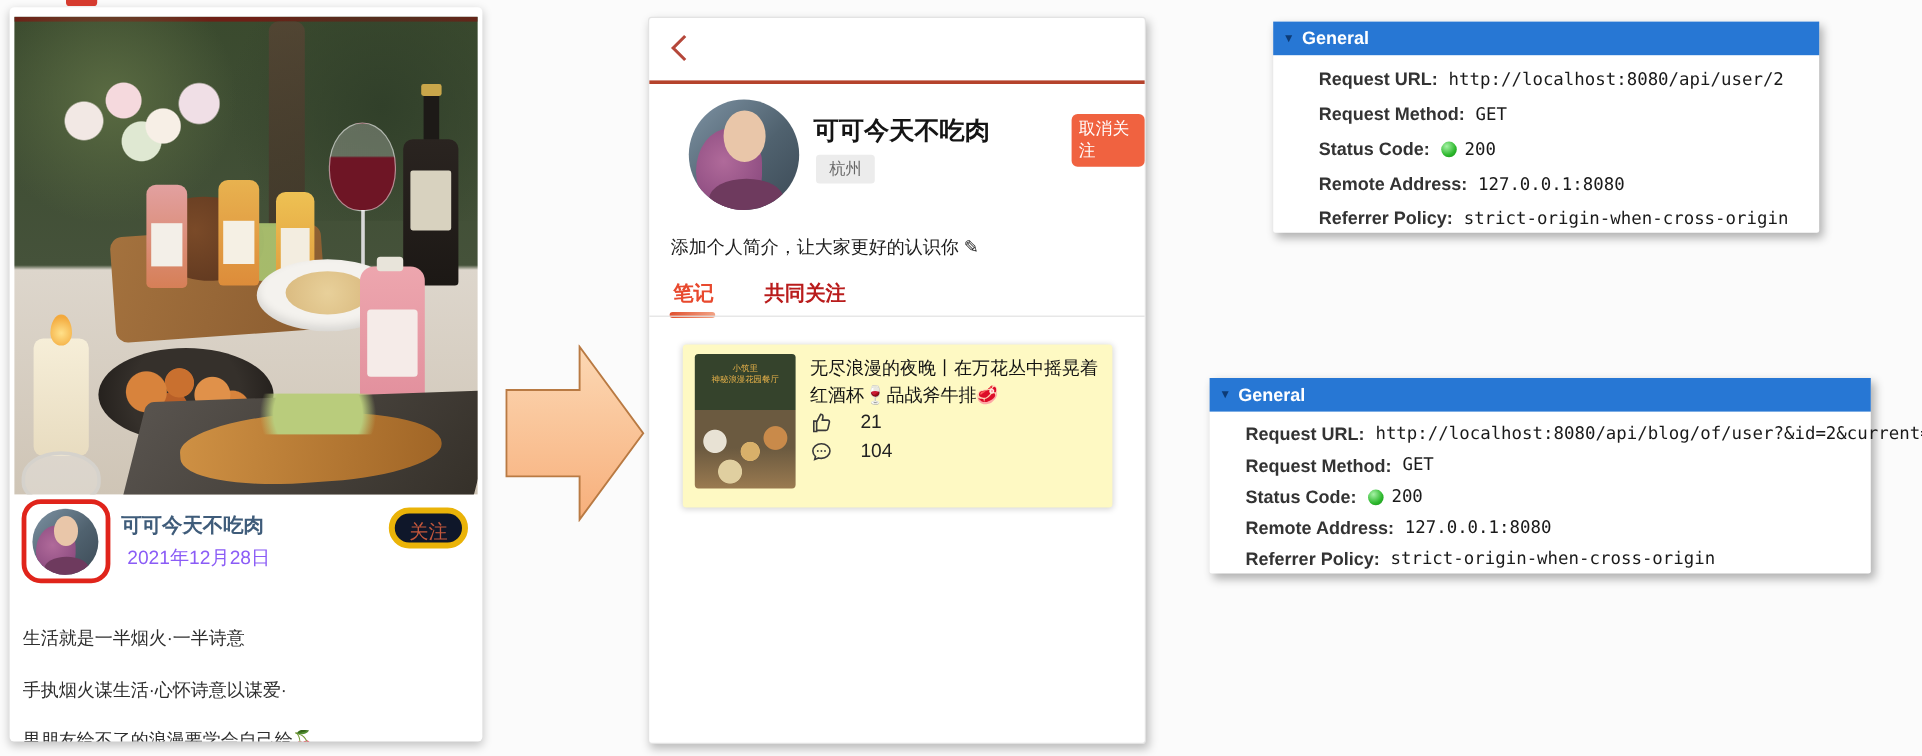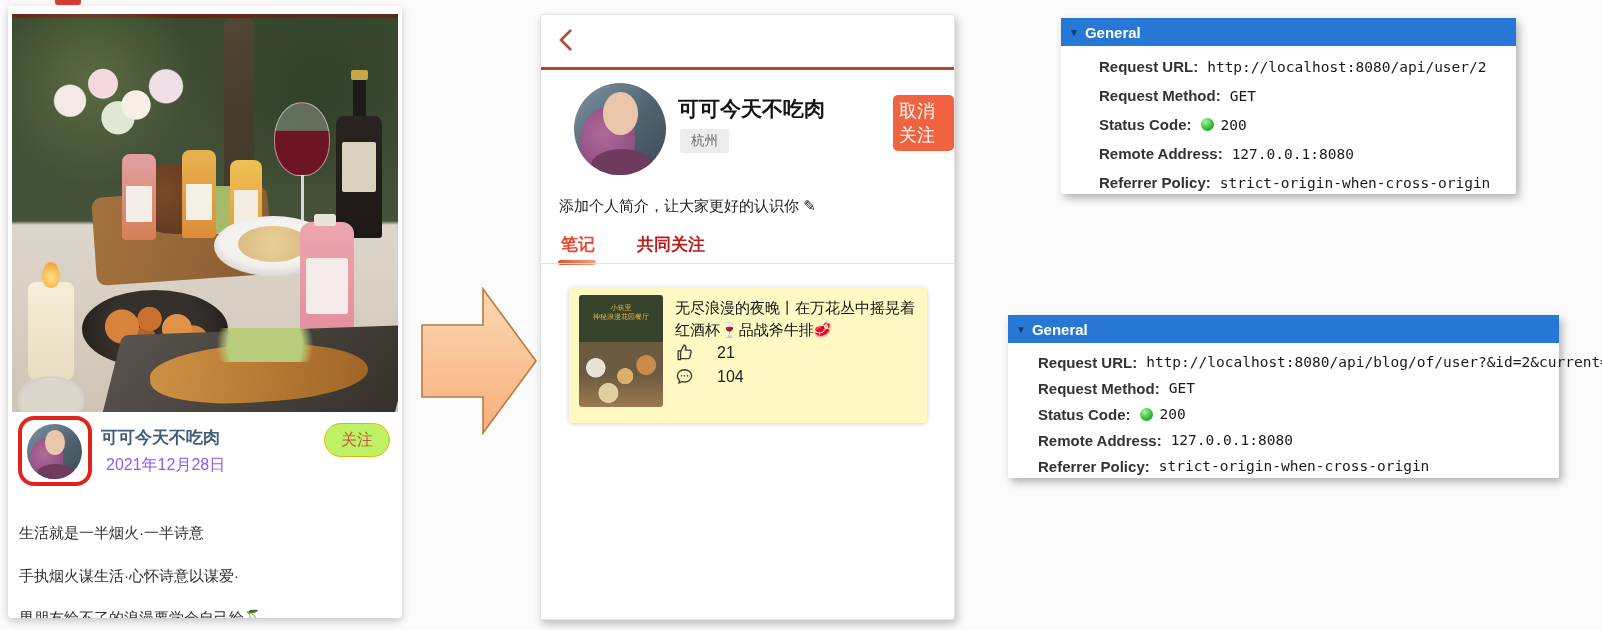--- a/index.html
+++ b/index.html
@@ -62,37 +62,37 @@
 
   #annot-fragment { left:55px; top:0; width:26px; height:5px; background:#d63b2f; border-radius:0 0 3px 3px; }
   #avatar-annotation { left:10px; top:410px; width:74px; height:70px; border:4px solid #e0241b; border-radius:16px; }
   .avatar { border-radius:50%; overflow:hidden; position:absolute; background:linear-gradient(135deg,#7e93a4 0%, #50626f 55%, #3c4a56 100%); }
   .avatar .hair { position:absolute; left:6%; top:26%; width:60%; height:78%; background:radial-gradient(circle at 42% 38%, #b06a9a, #87477c 80%); border-radius:52% 42% 48% 52%; }
   .avatar .face { position:absolute; left:32%; top:10%; width:38%; height:46%; background:#e9c6a9; border-radius:50%; }
   .avatar .shoulder { position:absolute; left:18%; top:72%; width:68%; height:36%; background:#6e3a5e; border-radius:50% 50% 0 0; }
   #left-avatar { left:19px; top:418px; width:55px; height:55px; }
   #left-name { left:93px; top:420px; font-size:17px; font-weight:bold; color:#3f5c7a; }
   #left-date { left:98px; top:449px; font-size:16px; color:#8b5cf6; }
-  #follow-btn { left:316px; top:417px; width:66px; height:34px; border:1px solid #eab308; border-radius:18px;
-    color:#c4573c; font-size:16px; text-align:center; line-height:31px; background:#bef264; cursor:pointer; }
+  #follow-btn { left:316px; top:417px; width:66px; height:34px; border:5px solid #eab308; border-radius:18px;
+    color:#c4573c; font-size:16px; text-align:center; line-height:31px; background:#0f172a; cursor:pointer; }
   #caption { left:11px; top:494px; width:372px; font-size:15px; color:#2e2e2e; line-height:19.5px; }
   #caption div { min-height:19.5px; white-space:nowrap;margin-top:23px; }
 
   
   #arrow { left:421px; top:287px; }
 
   
   #profile-card { left:540px; top:14px; width:415px; height:606px; background:#fff; border:1px solid #e3e3e3;
     border-radius:3px; box-shadow:2px 4px 8px rgba(0,0,0,.25); overflow:hidden; }
   #back-btn { left:16px; top:12px; width:24px; height:28px; cursor:pointer; }
   #hdr-line { left:0; top:52px; width:100%; height:3px; background:#b5432c; }
   #profile-avatar { left:33px; top:68px; width:92px; height:92px; }
   #profile-name { left:137px; top:80px; font-size:21px; font-weight:bold; color:#141414; }
   #location-tag { left:139px; top:114px; background:#ececec; color:#666; font-size:13.5px; padding:3px 11px; border-radius:3px; display:inline-block; }
-  #unfollow-btn { left:352px; top:80px; background:#f06240; color:#fff; font-size:18px; padding:4px 6px; border-radius:5px; cursor:pointer; }
+  #unfollow-btn { left:352px; top:80px; background:#f06240; color:#fff; font-size:14px; padding:4px 6px; border-radius:5px; cursor:pointer; }
   #bio { left:18px; top:182px; font-size:15px; color:#1c1c1c;text-align:center; }
   #tab-notes { left:20px; top:218px; font-size:17px; font-weight:bold; color:#e8492e; cursor:pointer; }
   #tab-mutual { left:96px; top:218px; font-size:17px; font-weight:bold; color:#b91c1c; cursor:pointer; }
   #tab-underline { left:17px; top:245px; width:38px; height:5px; border-radius:3px; background:linear-gradient(90deg,#e0502f,#f2a284); }
   #tab-divider { left:0; top:248px; width:100%; height:1px; background:#e2e2e2; }
   .note-card { position:absolute; left:28px; width:358px; height:136px; background:#fef9c3; border-radius:3px;
     box-shadow:0 1px 5px rgba(0,0,0,.18); cursor:pointer; }
   #note-1 { top:272px; } #note-2 { top:418px; }
   .thumb { position:absolute; left:10px; top:8px; width:84px; height:112px; border-radius:3px; overflow:hidden; }
   #thumb-1 { background:linear-gradient(#35432c 0 42%, #6b5a40 42% 70%, #9a7a50 100%); }

